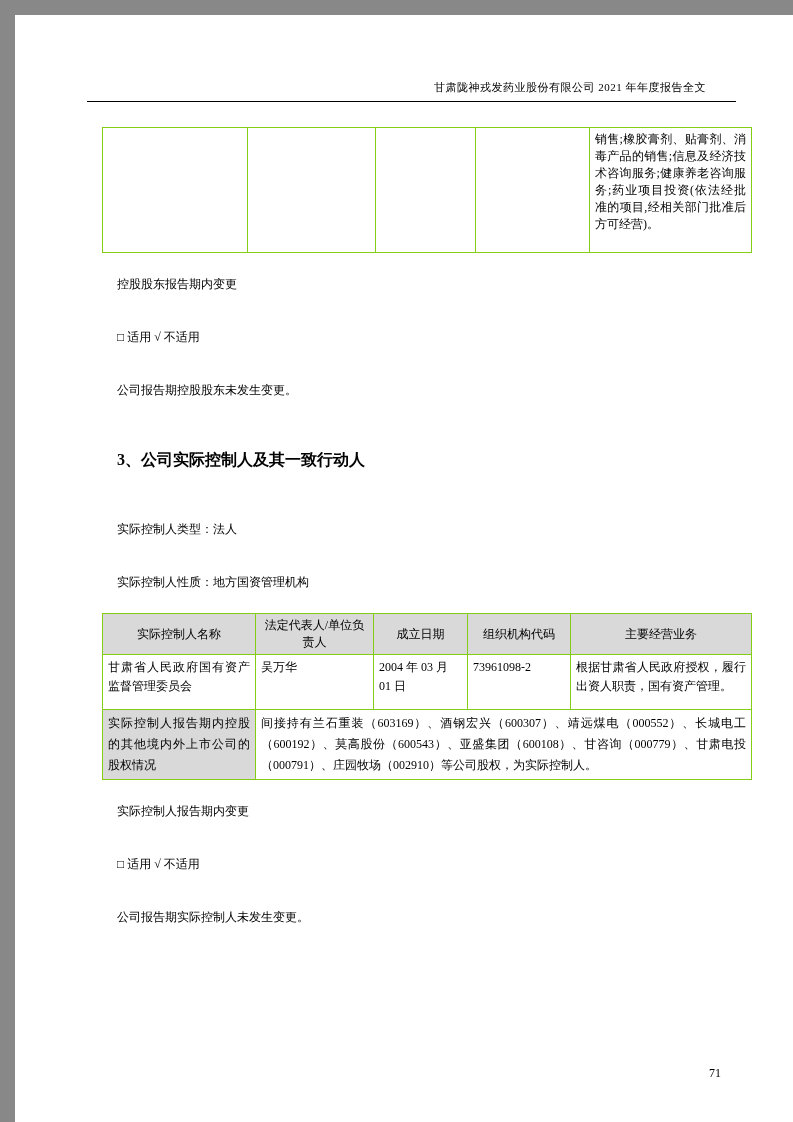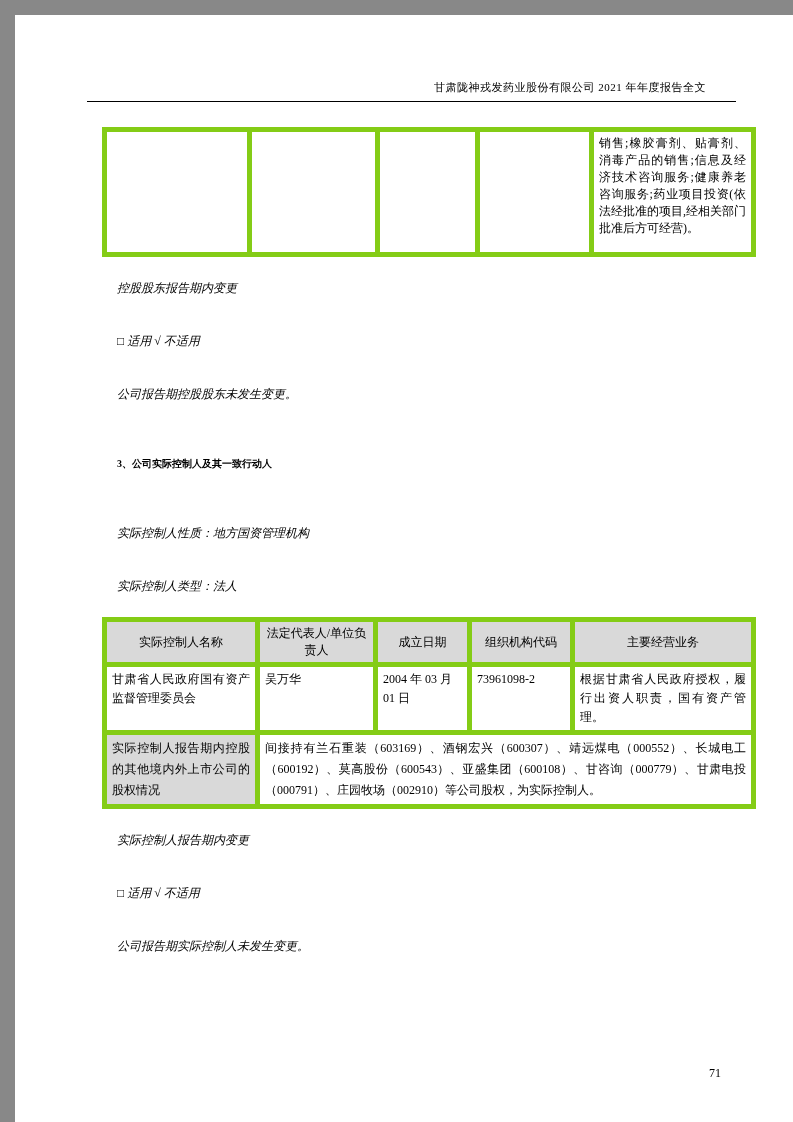--- a/index.html
+++ b/index.html
@@ -8,36 +8,36 @@
          font-family:"Liberation Serif", serif; color:#000; }
   .sheet { position:absolute; inset:0; width:793px; height:1122px; background:#fff; overflow:hidden; }
 
   .page-header { position:absolute; top:50px; left:72px; width:649px;
                  text-align:right; font-size:11px; letter-spacing:0.5px;
                  padding-bottom:6px; border-bottom:1.5px solid #000; }
 
   .content { position:absolute; top:97px; left:72px; width:649px; }
 
   table { border-collapse:collapse; table-layout:fixed; width:649px; font-size:12px; }
-  td, th { border:5px solid #84cc16; vertical-align:top; padding:3px 5px; text-align:left; font-weight:normal; }
+  td, th { border:1px solid #84cc16; vertical-align:top; padding:3px 5px; text-align:left; font-weight:normal; }
   .gray { background:#d9d9d9; }
   .just { text-align:justify; }
   .lh-tight { line-height:17px; }
   .lh-mid { line-height:19px;margin-left:20px; }
   .lh-loose { line-height:21px; }
 
   .tbl1 .r1 td { height:125px; }
   .tbl1 .r2 td { height:70px; }
 
   .tbl2 th { height:40px; text-align:center; vertical-align:middle; line-height:17px; }
   .tbl2 .r-data td { height:55px; }
   .tbl2 .r-equity td { height:65px; }
 
-  p.line { font-size:12px; line-height:15px; margin:8px 0;font-style:italic; }
-  h3.heading { font-size:10px; line-height:18px; font-weight:bold; margin:23px 0; }
+  p.line { font-size:12px; line-height:15px; margin:8px 0; }
+  h3.heading { font-size:16px; line-height:18px; font-weight:bold; margin:23px 0; }
 
   .page-number { position:absolute; top:1036px; right:72px; font-size:12px; }
 </style>
 </head>
 <body>
 
 <div class="sheet">
 
   <div class="page-header">
     <span>甘肃陇神戎发药业股份有限公司 2021 年年度报告全文</span>
@@ -63,22 +63,22 @@
         </tr>
       </tbody>
     </table>
 
     <p class="line" style="margin-top:9px">控股股东报告期内变更</p>
     <p class="line">□ 适用 √ 不适用</p>
     <p class="line">公司报告期控股股东未发生变更。</p>
 
     <h3 class="heading">3、公司实际控制人及其一致行动人</h3>
 
+    <p class="line">实际控制人类型：法人</p>
     <p class="line">实际控制人性质：地方国资管理机构</p>
-    <p class="line">实际控制人类型：法人</p>
 
     <table class="tbl2">
       <colgroup>
         <col style="width:153px">
           <col style="width:118px">
           <col style="width:94px">
           <col style="width:103px">
           <col style="width:181px">
       </colgroup>
       <tbody>

